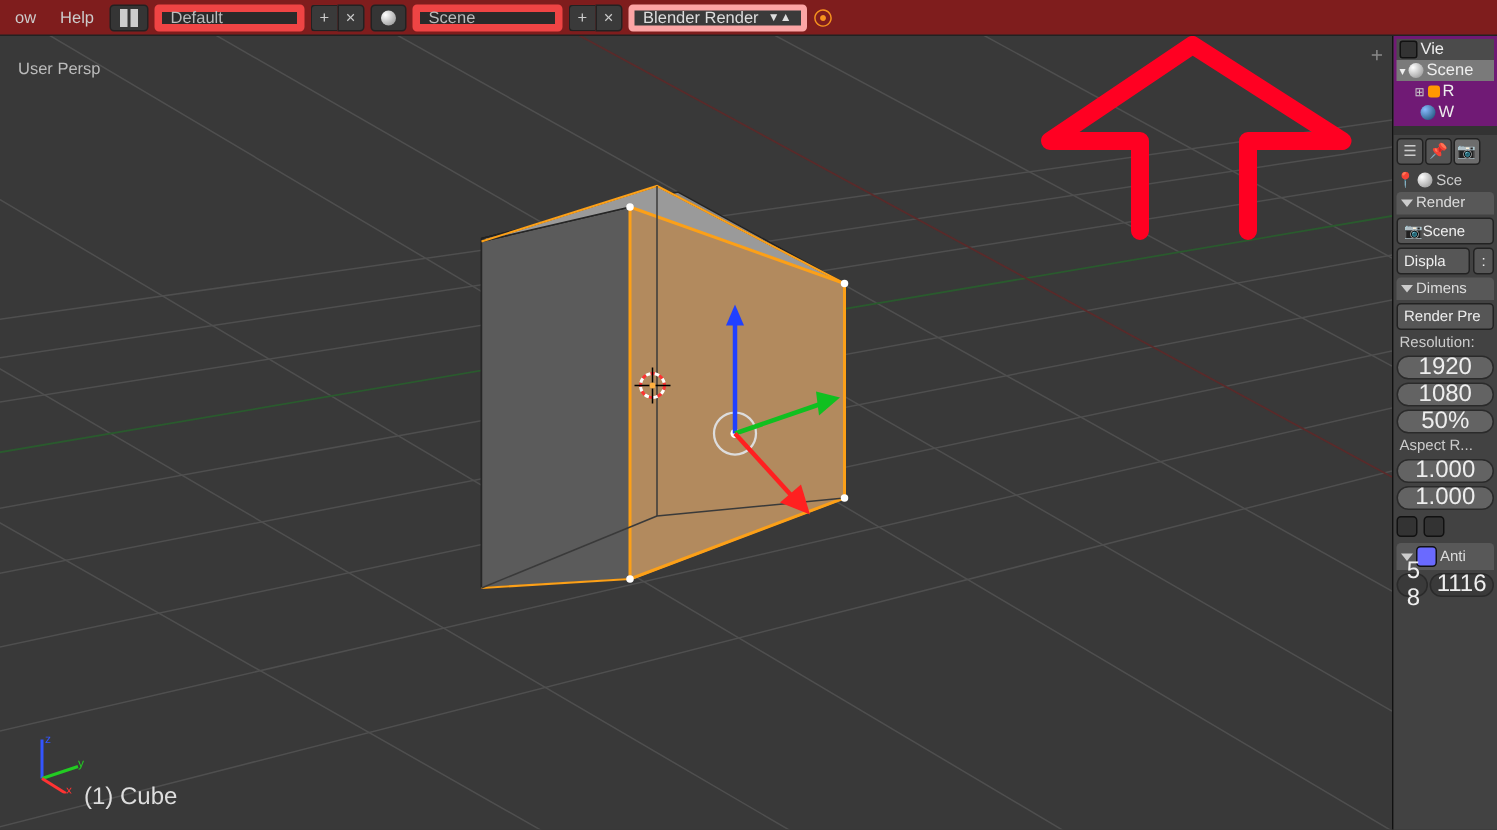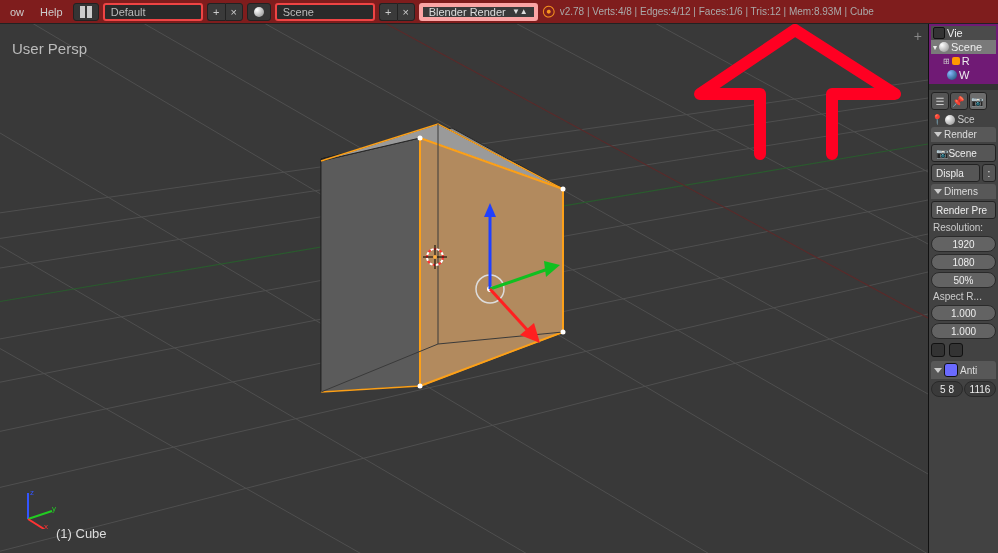--- a/index.html
+++ b/index.html
@@ -2,38 +2,38 @@
 <html><head>
 <meta charset="utf-8">
 <style>
 * { margin:0; padding:0; box-sizing:border-box; font-family:sans-serif; user-select:none; }
 body { width:998px; height:553px; background:#393939; overflow:hidden; position:relative; color:#ccc; font-size:11px; }
 
 
 .header { position:absolute; top:0; left:0; right:0; height:24px; background:#7f1d1d; border-bottom:1px solid #222; display:flex; align-items:center; gap:4px; padding:0 4px; }
 .hdr-menu { color:#ccc; padding:2px 6px; cursor:pointer; }
 .hdr-btn-dark { background:#353535; border:1px solid #222; border-radius:3px; height:18px; display:flex; align-items:center; padding:0 6px; color:#ccc; }
-.hdr-field { background:#2a2a2a; border:2px solid #ef4444; border-radius:3px; height:18px; padding:0 6px; display:flex; align-items:center; min-width:100px; color:#bbb; }
+.hdr-field { background:#2a2a2a; border:5px solid #ef4444; border-radius:3px; height:18px; padding:0 6px; display:flex; align-items:center; min-width:100px; color:#bbb; }
 .hdr-sq { width:18px; height:18px; border:1px solid #222; background:#3a3a3a; border-radius:3px; display:flex; align-items:center; justify-content:center; color:#ccc; }
 .plus-x { display:flex; }
 .plus-x .hdr-sq:first-child { border-radius:3px 0 0 3px; border-right:none; }
 .plus-x .hdr-sq:last-child { border-radius:0 3px 3px 0; }
 .hdr-render { background:#3a3a3a; border:4px solid #fca5a5; border-radius:3px; height:18px; padding:0 6px; display:flex; align-items:center; color:#ddd; }
 .hdr-stats { flex:1; color:#aaa; font-size:10px; overflow:hidden; white-space:nowrap; }
 .icon-layout { display:inline-block; width:12px; height:12px; position:relative; }
 .icon-layout::before,.icon-layout::after { content:""; position:absolute; background:#ccc; }
 .icon-layout::before { left:0; top:0; width:5px; height:12px; }
 .icon-layout::after { right:0; top:0; width:5px; height:12px; }
 .icon-sphere { width:10px; height:10px; border-radius:50%; background:radial-gradient(circle at 30% 30%, #8bf, #146); display:inline-block; }
 .icon-scene-sphere { width:10px; height:10px; border-radius:50%; background:radial-gradient(circle at 30% 30%, #fff, #888); display:inline-block; }
 
 
 .viewport { position:absolute; top:24px; left:0; bottom:0; width:928px; background:#393939; overflow:hidden; }
-.view-label { position:absolute; top:16px; left:12px; color:#bbb; font-size:15px; }
-.obj-label { position:absolute; bottom:12px; left:56px; color:#ddd; font-size:13px; }
+.view-label { position:absolute; top:16px; left:12px; color:#bbb; font-size:11px; }
+.obj-label { position:absolute; bottom:12px; left:56px; color:#ddd; font-size:16px; }
 
 
 .grid-svg { position:absolute; inset:0; width:100%; height:100%; }
 
 
 .axis-widget { position:absolute; left:18px; bottom:24px; width:40px; height:40px; }
 
 
 .annot-arrow { position:absolute; stroke:#ff0022; stroke-width:12; fill:none; stroke-linejoin:round; stroke-linecap:round; }
 
@@ -42,21 +42,21 @@
 .outliner { background:#701a75; padding:2px; font-size:11px; color:#eee; }
 .outliner .row { display:flex; align-items:center; gap:2px; padding:1px 2px; }
 .outliner .row.sel { background:#7a7a7a; }
 .props { flex:1; background:#424242; padding:2px; display:flex; flex-direction:column; gap:2px; font-size:10px; overflow:hidden; }
 .tab-row { display:flex; gap:1px; margin-bottom:2px; }
 .tab-ic { width:18px; height:18px; background:#555; border:1px solid #222; border-radius:3px; display:flex; align-items:center; justify-content:center; }
 .tab-ic.act { background:#6d6d6d; }
 .panel-hdr { background:#585858; color:#ddd; padding:2px 3px; border-radius:3px 3px 0 0; display:flex; align-items:center; gap:2px; font-size:10px; }
 .tri { display:inline-block; width:0; height:0; border-left:4px solid transparent; border-right:4px solid transparent; border-top:5px solid #ccc; }
 .btn-wide { background:#565656; border:1px solid #222; border-radius:3px; padding:2px 4px; color:#eee; height:18px; display:flex; align-items:center; }
-.num-field { background:#636363; border:1px solid #2a2a2a; border-radius:8px; padding:1px 4px; color:#eee; text-align:left; height:16px; display:flex; align-items:center; justify-content:center; font-size:10px; }
+.num-field { background:#636363; border:1px solid #2a2a2a; border-radius:8px; padding:1px 4px; color:#eee; text-align:right; height:16px; display:flex; align-items:center; justify-content:center; font-size:16px; }
 .check-sq { width:14px; height:14px; background:#333; border:1px solid #111; border-radius:3px; }
 .label { color:#ccc; font-size:10px; padding:1px 2px; }
 </style>
 </head>
 <body>
 
 <div class="header">
   <span class="hdr-menu">ow</span>
   <span class="hdr-menu">Help</span>
   <span class="hdr-btn-dark">
@@ -70,21 +70,20 @@
   <span class="hdr-btn-dark">
       <span class="icon-scene-sphere"></span>
     </span>
   <span class="hdr-field">Scene</span>
   <span class="plus-x">
     <span class="hdr-sq">+</span>
     <span class="hdr-sq">×</span>
   </span>
   <span class="hdr-render"><span>Blender Render</span>&nbsp;&nbsp;<span style="font-size:8px;">▼▲</span></span>
   <span style="color:#f7931e;font-size:14px;">⦿</span>
-  <span class="hdr-stats">v2.78 | Verts:4/8 | Edges:4/12 | Faces:1/6 | Tris:12 | Mem:8.93M | Cube</span>
 </div>
 
 <div class="viewport">
   <svg class="grid-svg" viewBox="0 0 928 529">
 
     <g stroke="#4f4f4f" stroke-width="1">
       <line x1="-50" y1="540" x2="928" y2="290"></line>
       <line x1="-50" y1="475" x2="928" y2="248"></line>
       <line x1="-50" y1="418" x2="928" y2="210"></line>
       <line x1="-50" y1="368" x2="928" y2="176"></line>

